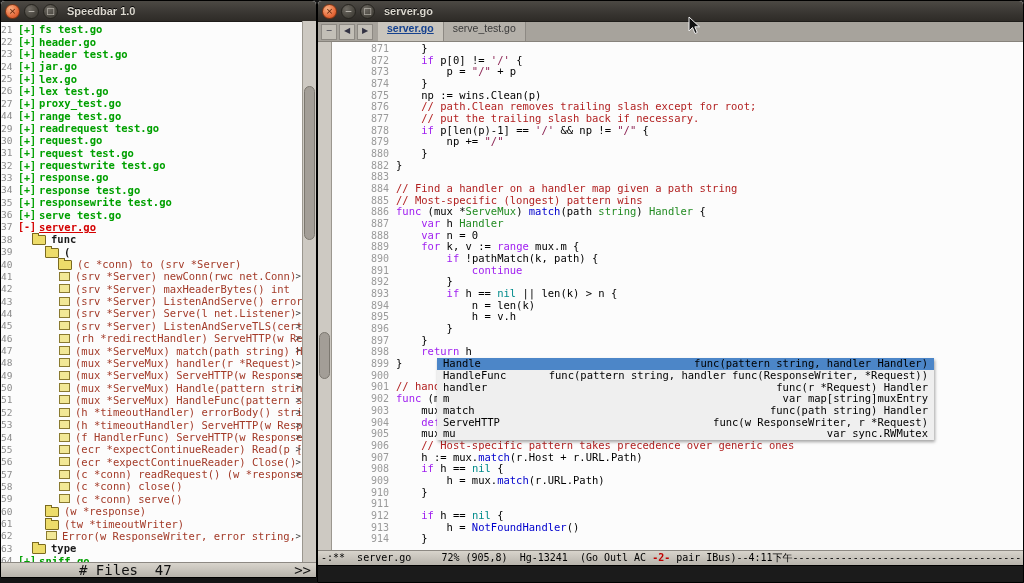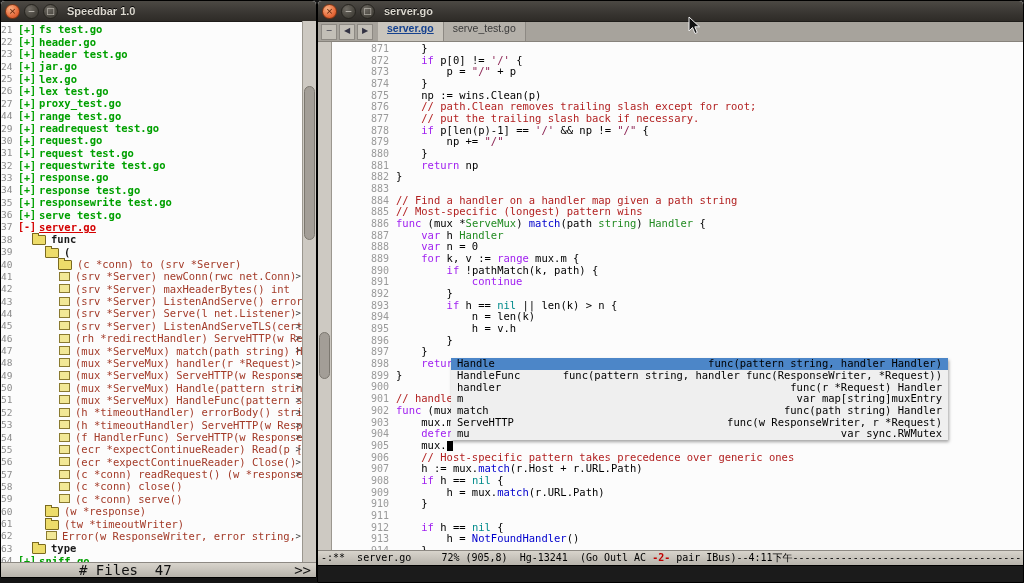--- a/index.html
+++ b/index.html
@@ -448,24 +448,20 @@
           </div>
           <div class="code-line">
             <span class="ln">879</span>
             <span class="lt"><span class="c-pl">        np += </span><span class="c-st">"/"</span></span>
           </div>
           <div class="code-line">
             <span class="ln">880</span>
             <span class="lt"><span class="c-pl">    }</span></span>
           </div>
           <div class="code-line">
-            <span class="ln">881</span>
-            <span class="lt"><span class="c-pl">    </span><span class="c-kw">return</span><span class="c-pl"> np</span></span>
-          </div>
-          <div class="code-line">
             <span class="ln">882</span>
             <span class="lt"><span class="c-pl">}</span></span>
           </div>
           <div class="code-line">
             <span class="ln">883</span>
             <span class="lt"></span>
           </div>
           <div class="code-line">
             <span class="ln">884</span>
             <span class="lt"><span class="c-cm">// Find a handler on a handler map given a path string</span></span>
@@ -584,21 +580,21 @@
           </div>
           <div class="code-line">
             <span class="ln">913</span>
             <span class="lt"><span class="c-pl">        h = </span><span class="c-fn">NotFoundHandler</span><span class="c-pl">()</span></span>
           </div>
           <div class="code-line">
             <span class="ln">914</span>
             <span class="lt"><span class="c-pl">    }</span></span>
           </div>
         </div>
-      <div class="ac-popup" id="ac-popup" style="top: 316.36px; left: 88px;">
+      <div class="ac-popup" id="ac-popup" style="top: 316.36px; left: 74px;">
           <div class="ac-row sel">
             <span class="ac-name">Handle</span>
             <span class="ac-sig">func(pattern string, handler Handler)</span>
           </div>
           <div class="ac-row">
             <span class="ac-name">HandleFunc</span>
             <span class="ac-sig">func(pattern string, handler func(ResponseWriter, *Request))</span>
           </div>
           <div class="ac-row">
             <span class="ac-name">handler</span>

